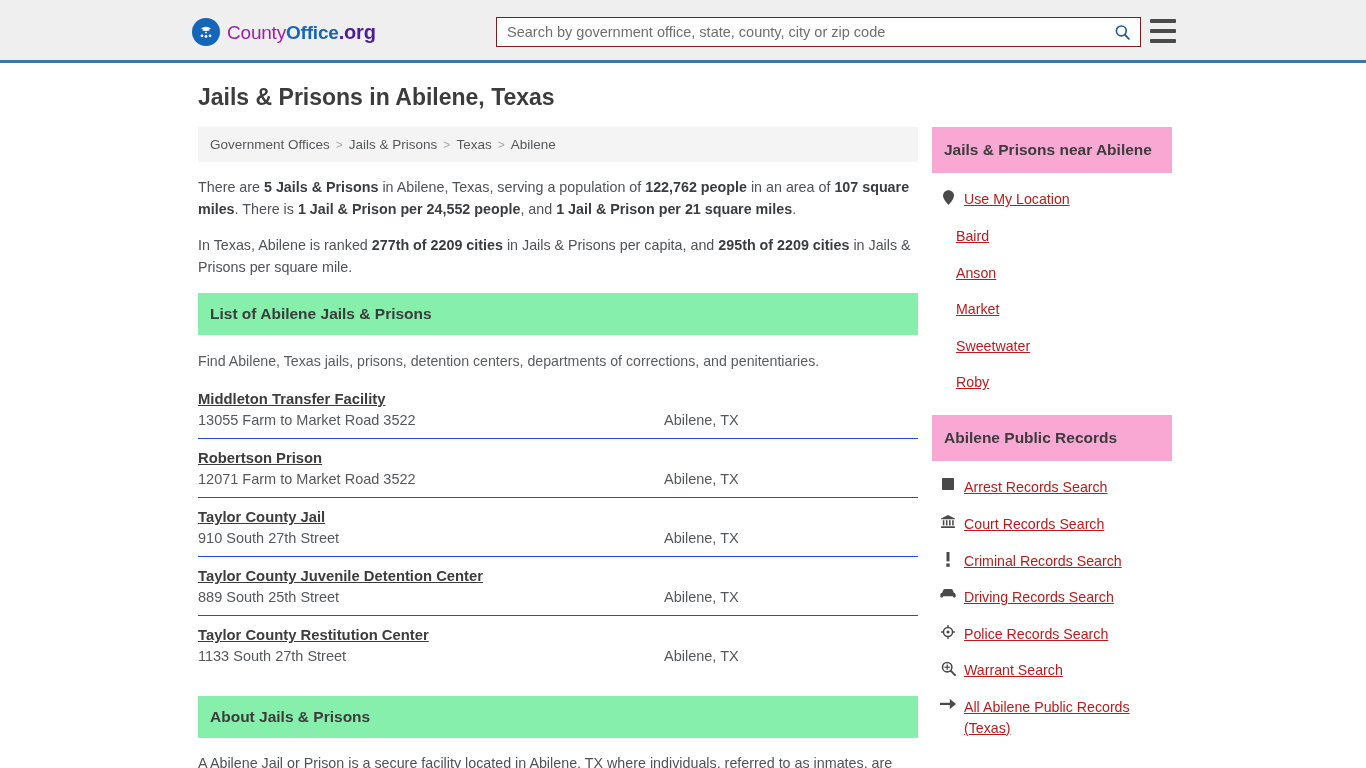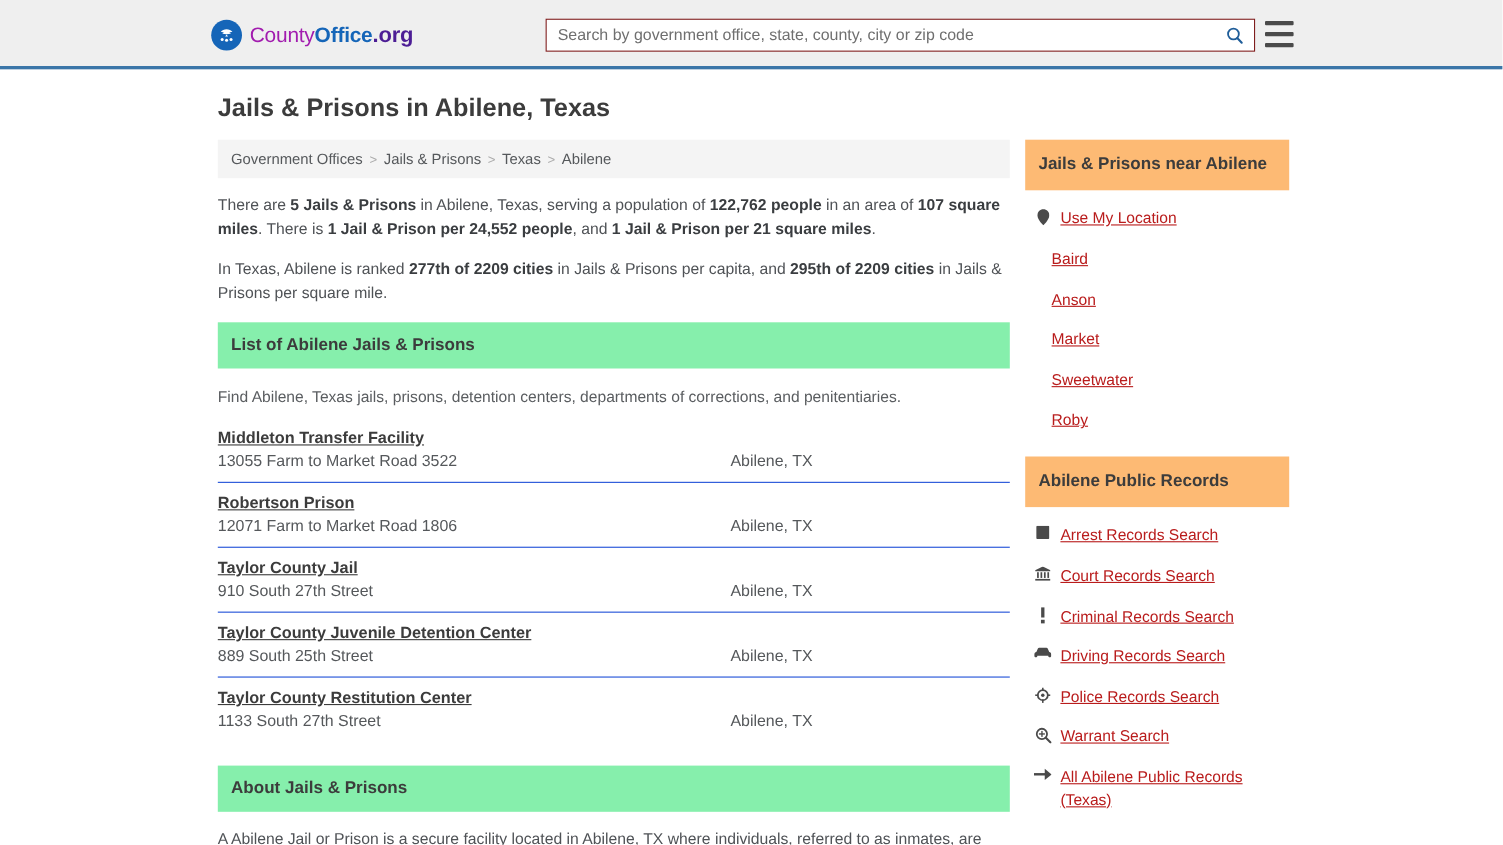--- a/index.html
+++ b/index.html
@@ -147,21 +147,21 @@
     cursor: pointer;
     margin-bottom: 5px;
   }
   .listing-row { display: flex; align-items: baseline; }
   .listing-addr { width: 466px; font-size: 14.5px; color: #55585b; }
   .listing-city { font-size: 14.5px; color: #55585b; }
 
   
   .side-box { margin-bottom: 14px; }
   .side-head {
-    background: #fdba74;
+    background: #f9a8d4;
     padding: 12px 12px;
     font-size: 15.5px;
     font-weight: bold;
     color: #3c3c3c;
     line-height: 1.45;
   }
   .side-list { padding: 8px 0 0 0; }
   .side-item {
     display: flex;
     align-items: flex-start;
@@ -251,21 +251,21 @@
           <div class="listing">
             <a class="listing-name" href="#">Middleton Transfer Facility</a>
             <div class="listing-row">
               <span class="listing-addr">13055 Farm to Market Road 3522</span>
               <span class="listing-city">Abilene, TX</span>
             </div>
           </div>
           <div class="listing">
             <a class="listing-name" href="#">Robertson Prison</a>
             <div class="listing-row">
-              <span class="listing-addr">12071 Farm to Market Road 1806</span>
+              <span class="listing-addr">12071 Farm to Market Road 3522</span>
               <span class="listing-city">Abilene, TX</span>
             </div>
           </div>
           <div class="listing">
             <a class="listing-name" href="#">Taylor County Jail</a>
             <div class="listing-row">
               <span class="listing-addr">910 South 27th Street</span>
               <span class="listing-city">Abilene, TX</span>
             </div>
           </div>

